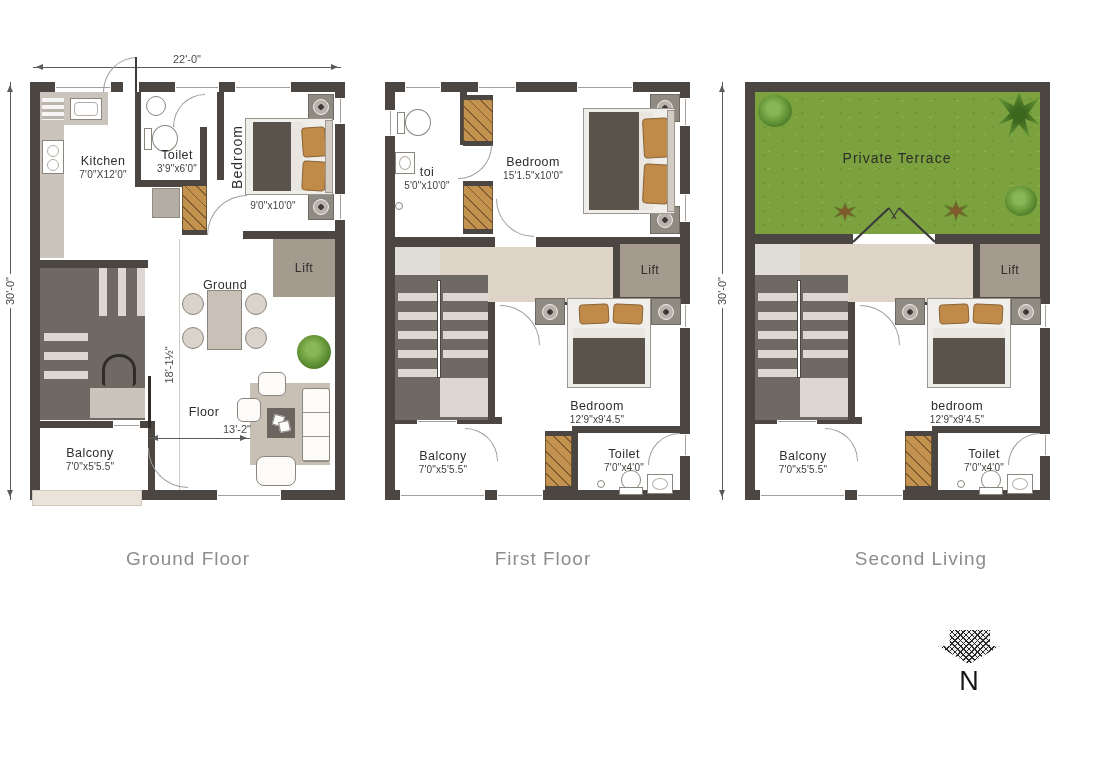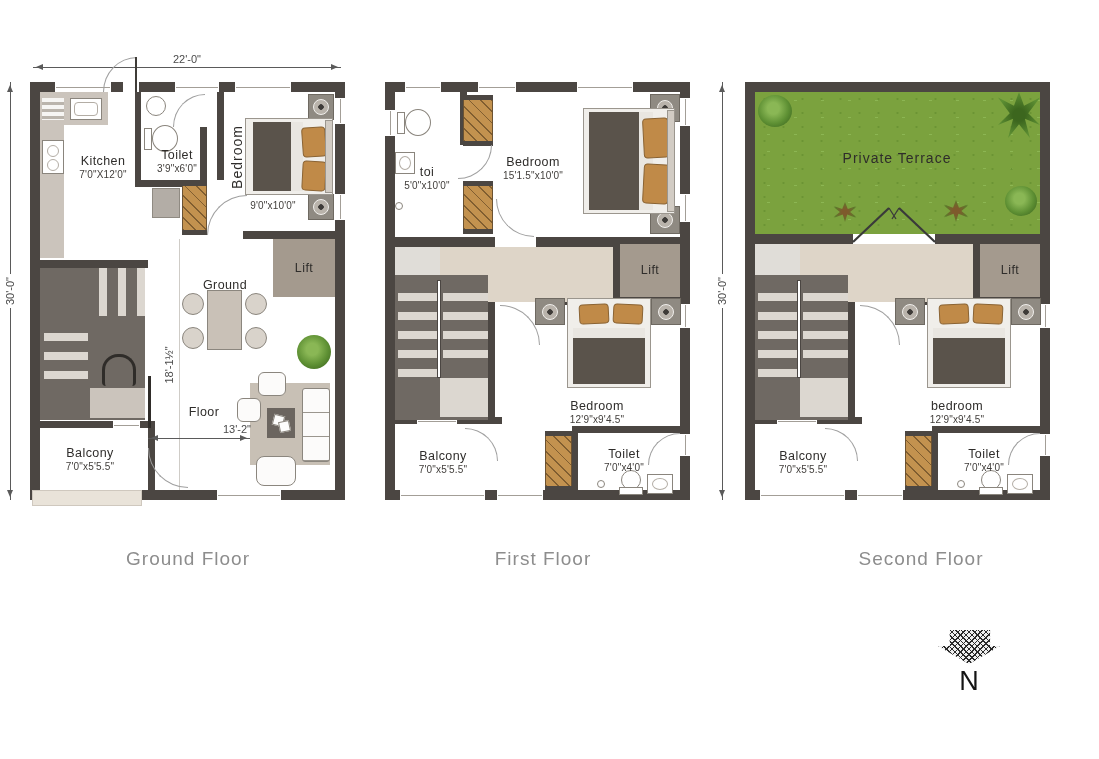--- a/index.html
+++ b/index.html
@@ -408,18 +408,18 @@
     <div class="fixture" style="left:234px;top:405px;width:24px;height:8px;"></div>
     <div class="fixture" style="left:262px;top:392px;width:26px;height:20px;">
         <div class="fixture oval" style="left:4px;top:3px;width:16px;height:12px;border-color:#b3ada5;"></div>
       </div>
     <div class="fixture oval" style="left:212px;top:398px;width:8px;height:8px;"></div>
     <div class="arc tl" style="left:263px;top:351px;width:32px;height:32px;"></div>
   </div>
 
   <div class="title" style="left:188px;top:548px;">Ground Floor</div>
   <div class="title" style="left:543px;top:548px;">First Floor</div>
-  <div class="title" style="left:921px;top:548px;">Second Floor</div>
+  <div class="title" style="left:921px;top:548px;">Second Living</div>
 
   <div class="compass" style="left:938px;top:630px;width:62px;height:34px;"></div>
   <div class="north" style="left:969px;top:666px;">N</div>
 
 </div>
 
 </body></html>

